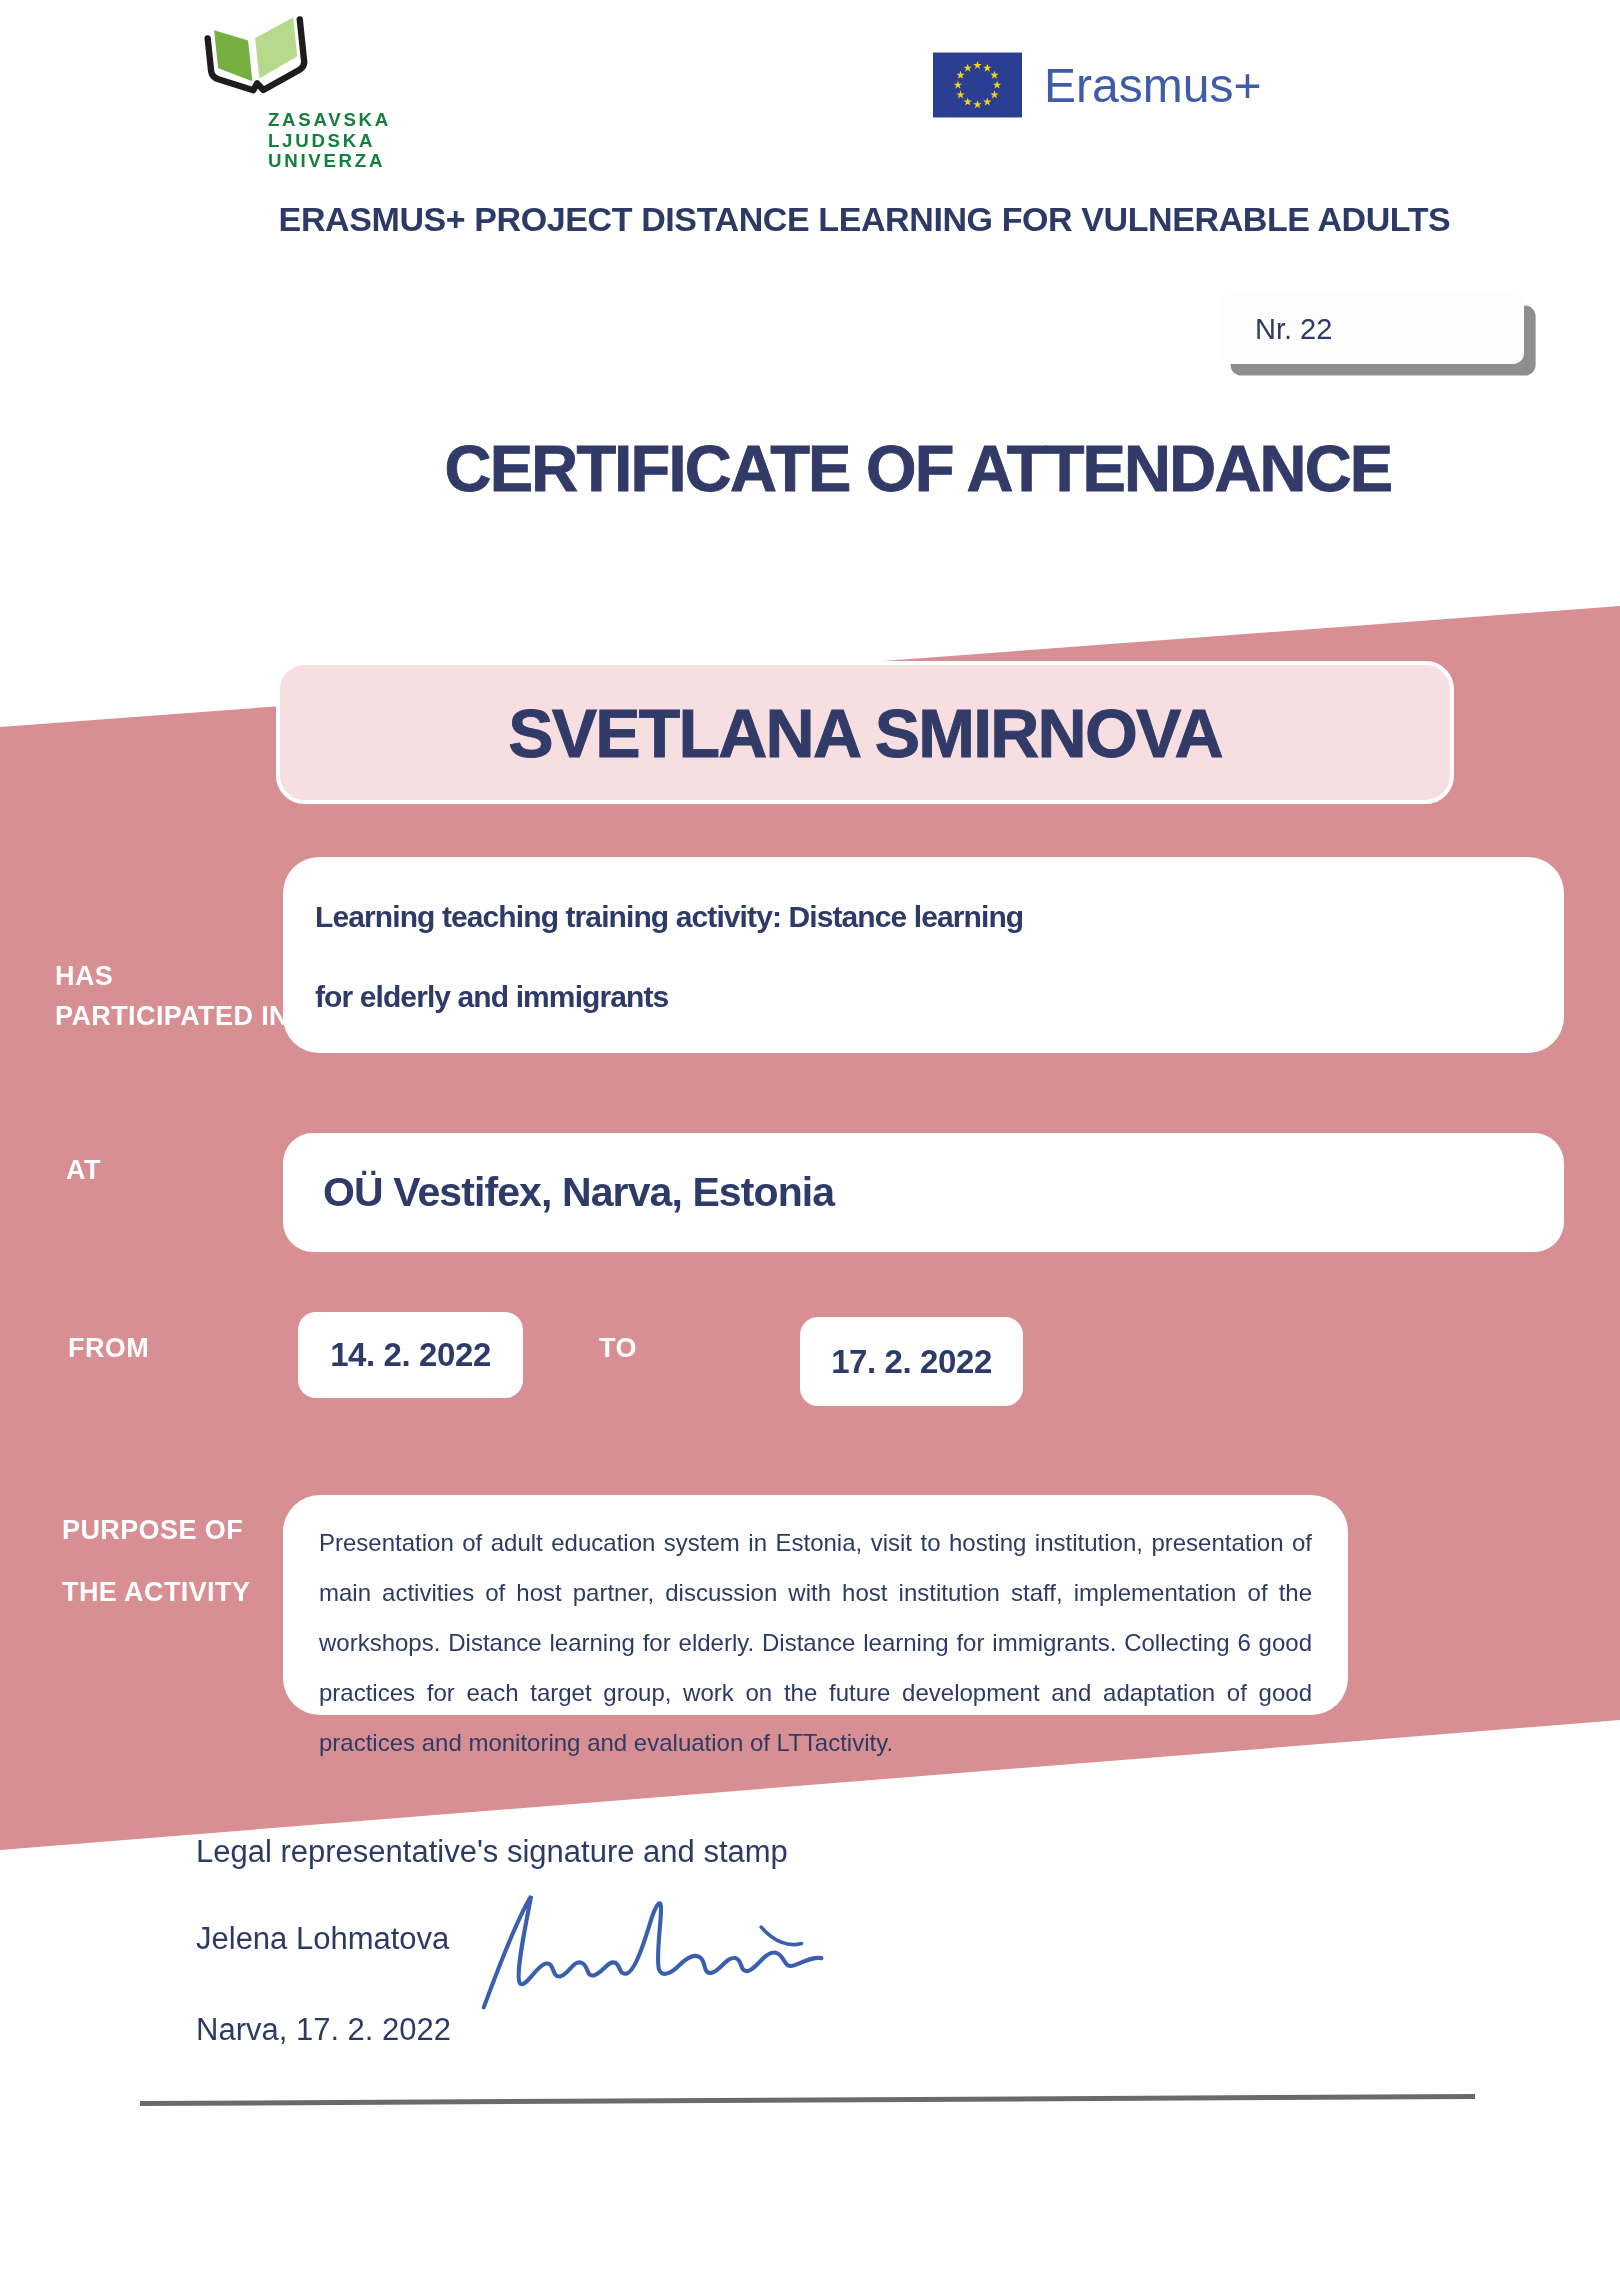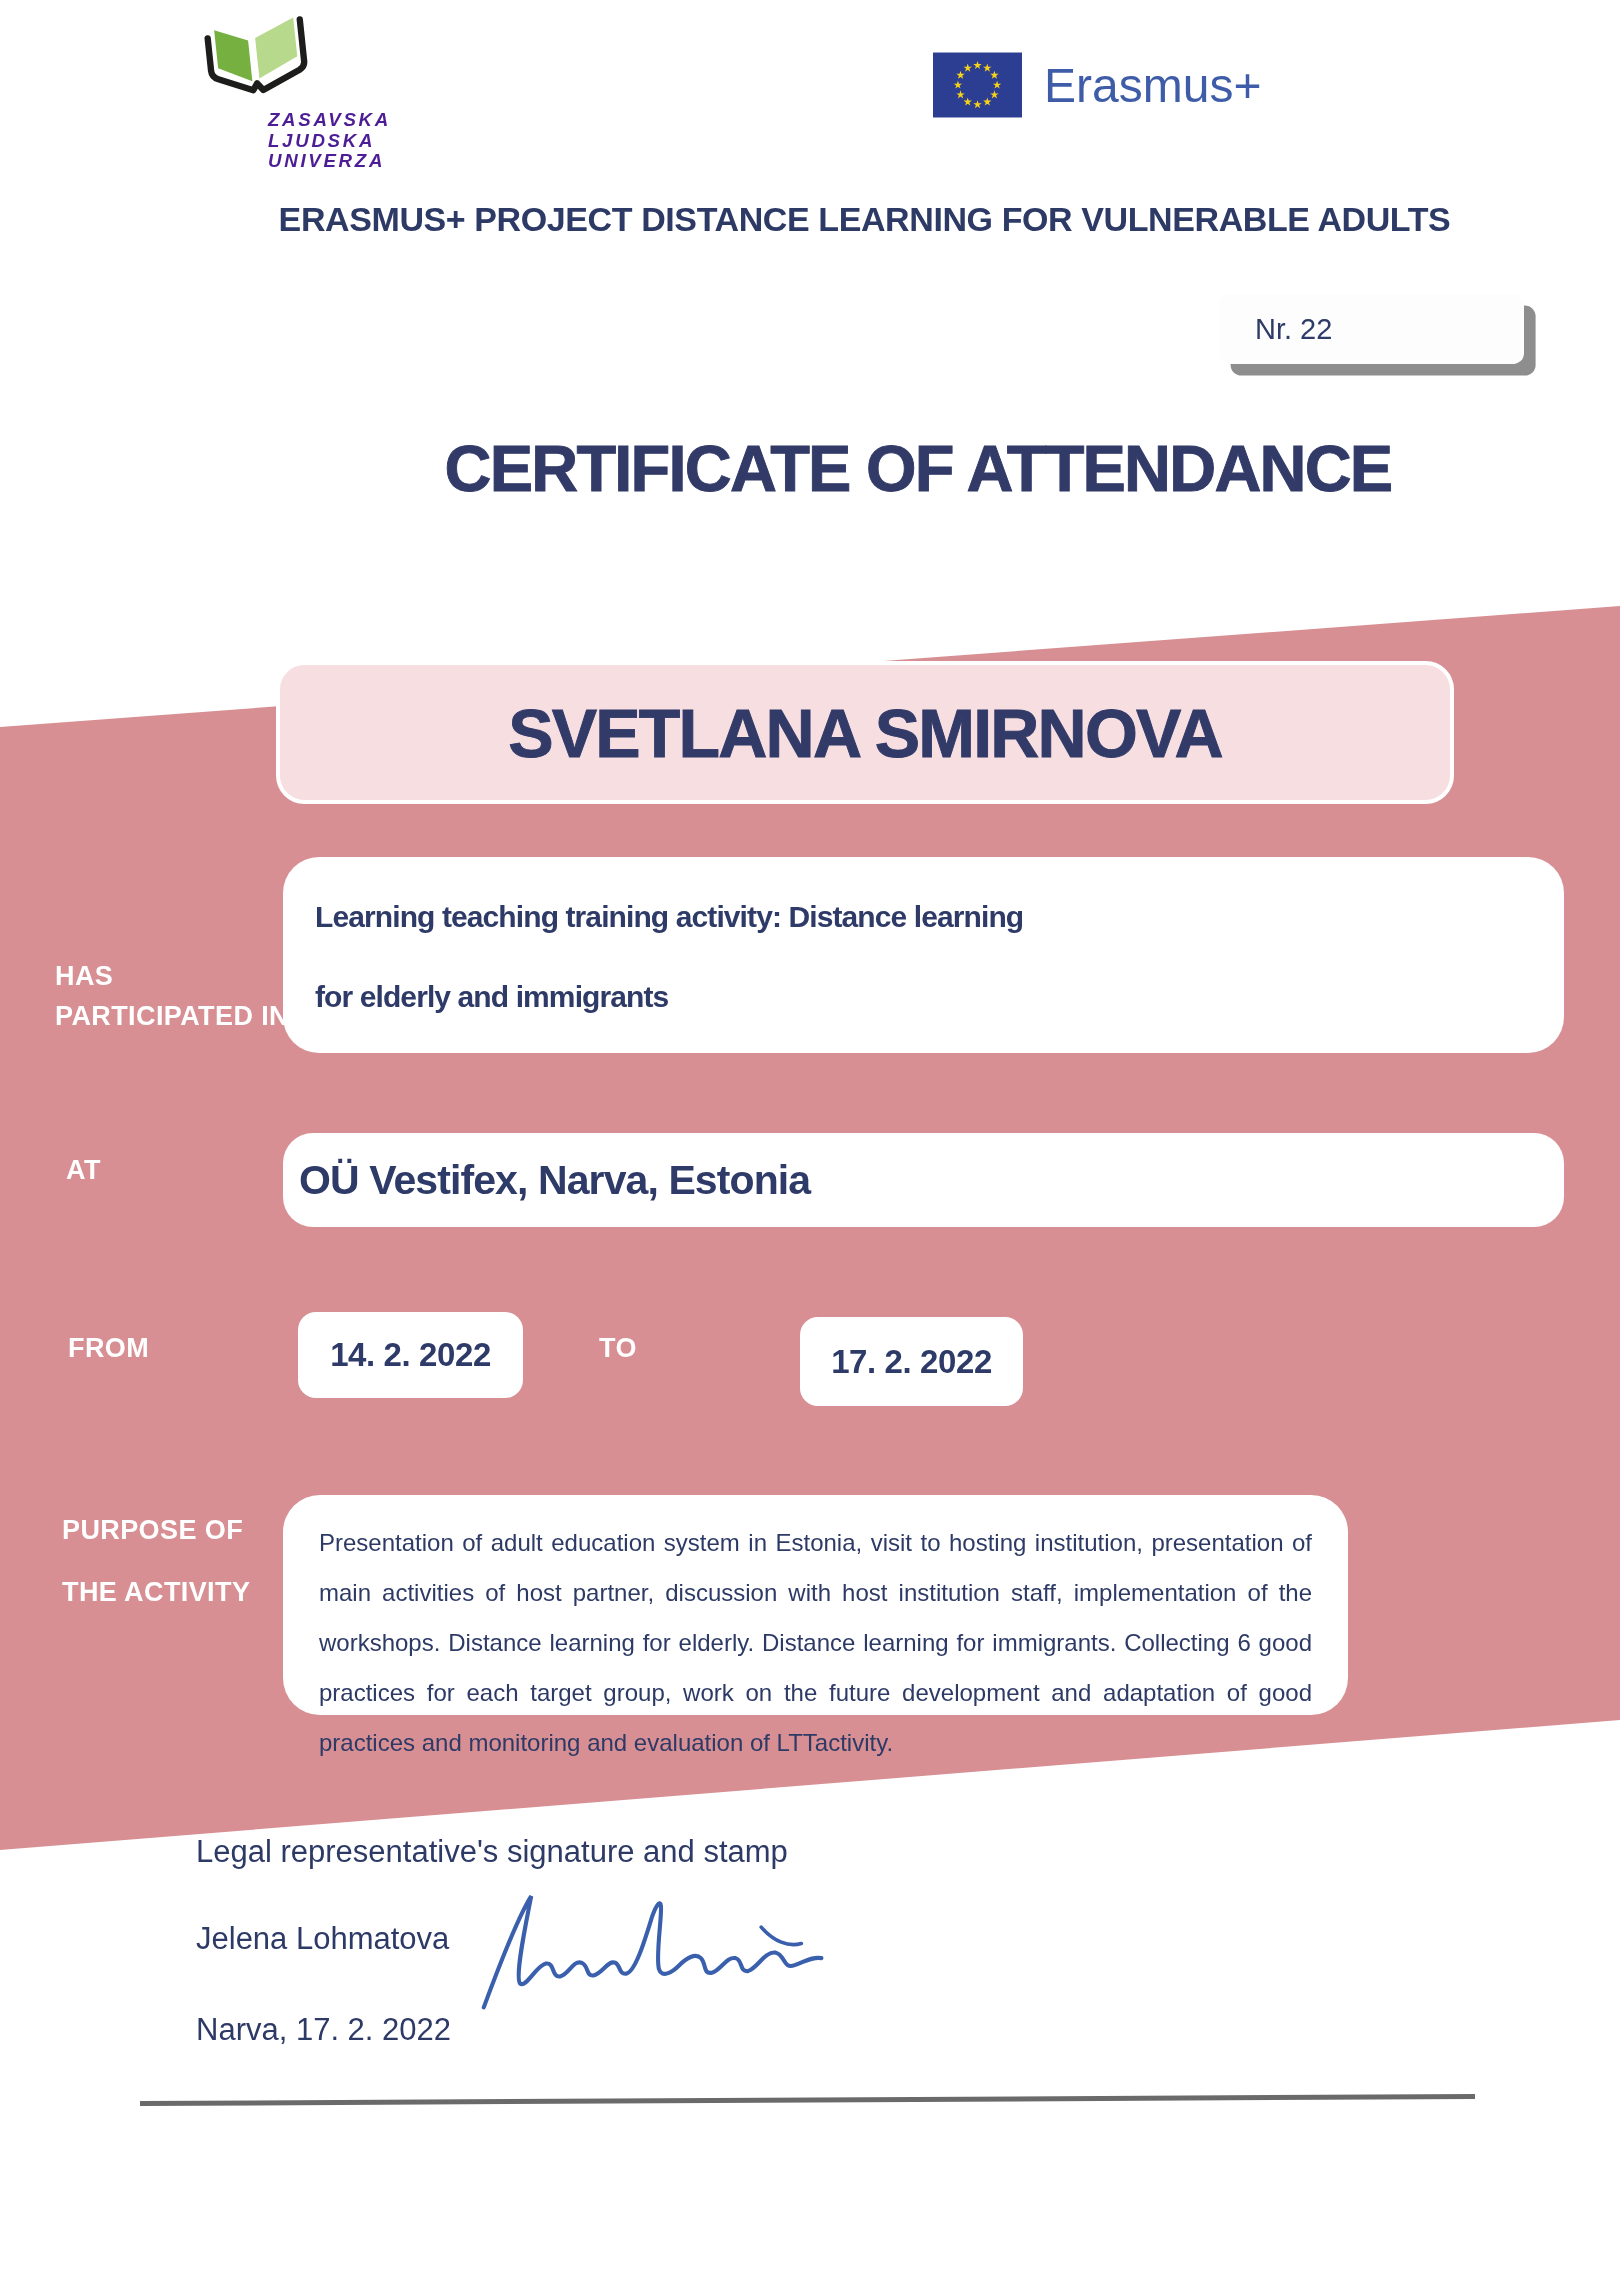--- a/index.html
+++ b/index.html
@@ -5,21 +5,21 @@
   * { margin:0; padding:0; box-sizing:border-box; }
   html,body { background:#ffffff; }
   body {
     width:1620px; height:2281px; position:relative; overflow:hidden;
     font-family:"Liberation Sans", sans-serif; color:#2e3a67;
   }
 
   
   .zlu-book { position:absolute; left:203px; top:14.3px; width:109px; height:93px; transform:rotate(-6deg); }
   .zlu-text { position:absolute; left:268px; top:110px; font-size:18.7px; font-weight:700;
-              color:#4c1d95; letter-spacing:2.7px; line-height:20.5px;font-style:italic; }
+              color:#15803d; letter-spacing:2.7px; line-height:20.5px; }
   .eu-flag { position:absolute; left:933px; top:52px; width:89px; height:66px; }
   .erasmus-word { position:absolute; left:1044px; top:52px; height:66px; display:flex; align-items:center;
                   font-size:48px; color:#3e5ca8; letter-spacing:0px; }
   .project-title { position:absolute; left:109px; top:200px; width:1511px; text-align:center;
                    font-size:34px; font-weight:700; letter-spacing:-0.4px; color:#2d3a66; }
   .nr-badge { position:absolute; left:1219px; top:294px; width:305px; height:70px; background:#fdfdfe;
               border-radius:10.7px; box-shadow:11.6px 11.6px 0 #8e8e8e; display:flex; align-items:center;
               padding-left:36px; font-size:29px; color:#2e3a67; }
   .cert-title { position:absolute; left:214px; top:431px; width:1408px; text-align:center;
                 font-size:65px; font-weight:700; letter-spacing:-1.8px; color:#323a68;
@@ -38,22 +38,22 @@
 
   
   .field-label { position:absolute; color:#ffffff; font-weight:700; font-size:27px; letter-spacing:0.4px;
                  white-space:nowrap; }
 
   
   .white-box { position:absolute; background:#ffffff; border-radius:36px; }
   .box-activity { left:283px; top:857px; width:1281px; height:196px; padding:19.6px 32px 0 32px; }
   .box-activity .line { display:block; font-size:30px; font-weight:700; letter-spacing:-0.9px;
                         line-height:80px; color:#2e3a67; white-space:nowrap; }
-  .box-at { left:283px; top:1133px; width:1281px; height:94px; display:flex; align-items:center;
-            padding-left:16px; border-radius:30px; }
+  .box-at { left:283px; top:1133px; width:1281px; height:119px; display:flex; align-items:center;
+            padding-left:40px; border-radius:30px; }
   .box-at .line { font-size:41px; font-weight:700; letter-spacing:-0.9px; color:#2e3a67; white-space:nowrap; }
   .date-box { position:absolute; background:#ffffff; border-radius:18px; display:flex;
               align-items:center; justify-content:center; font-size:33px; font-weight:700;
               letter-spacing:-0.4px; color:#2e3a67;margin-left:12px; }
   .box-from { left:286px; top:1312px; width:225px; height:86px; }
   .box-to   { left:788px; top:1317px; width:223px; height:89px; }
   .box-purpose { left:283px; top:1495px; width:1065px; height:220px; padding:23px 36px 0 36px;
                  border-radius:37px; }
   .purpose-text { font-size:24px; line-height:50px; text-align:justify; color:#2d3a66; letter-spacing:0px; }
 

